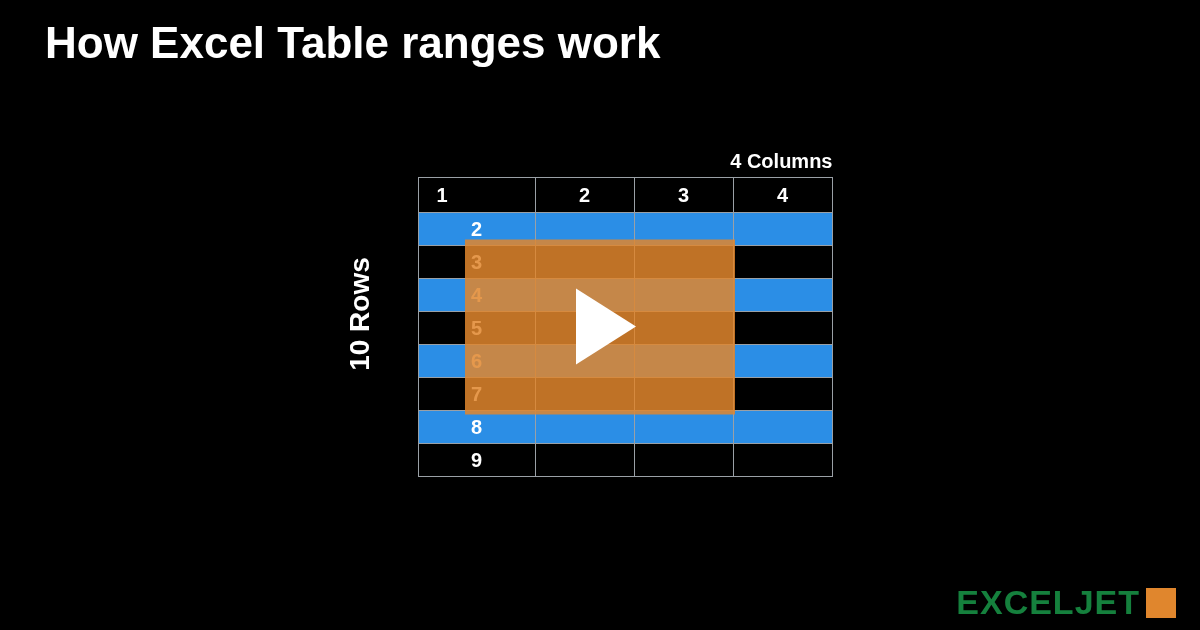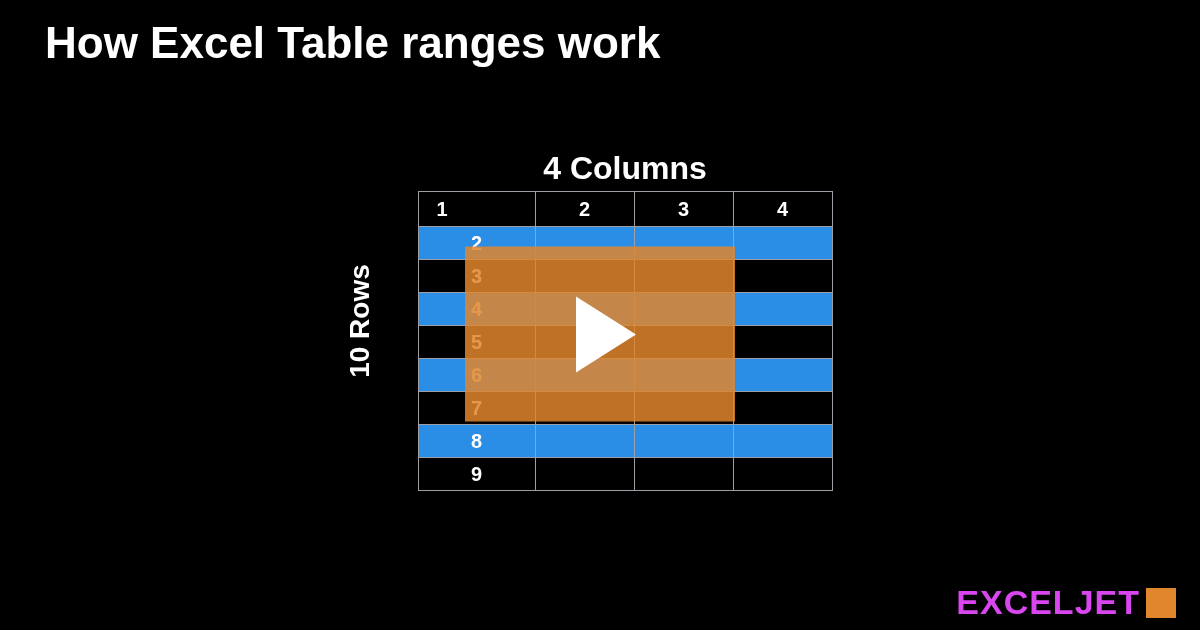--- a/index.html
+++ b/index.html
@@ -26,22 +26,22 @@
     top: 150px;
     left: 0;
     width: 100%;
     display: flex;
     justify-content: center;
   }
   .table-wrap {
     position: relative;
   }
   .col-label {
-    text-align: center;
-    font-size: 32px;
+    text-align: right;
+    font-size: 20px;
     font-weight: 600;
     margin-bottom: 4px;
     margin-left: 50px;
   }
   .row-label {
     position: absolute;
     left: -8px;
     top: 50%;
     transform: translateY(-50%) rotate(-90deg);
     transform-origin: left center;
@@ -96,21 +96,21 @@
     border-bottom: 38px solid transparent;
     margin-left: 12px;
   }
   .logo {
     position: absolute;
     right: 24px;
     bottom: 8px;
     font-size: 34px;
     font-weight: 700;
     letter-spacing: 1px;
-    color: #d946ef;
+    color: #15803d;
     display: flex;
     align-items: center;
     gap: 6px;
   }
   .logo .accent {
     width: 30px;
     height: 30px;
     background: #e0862d;
     display: inline-block;
   }

